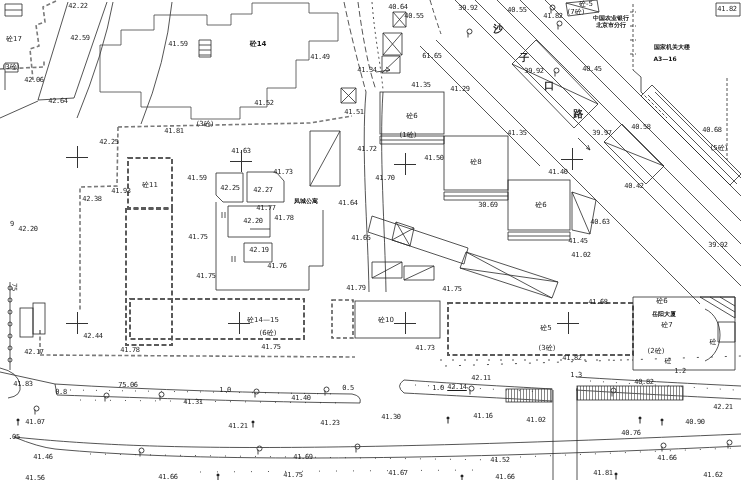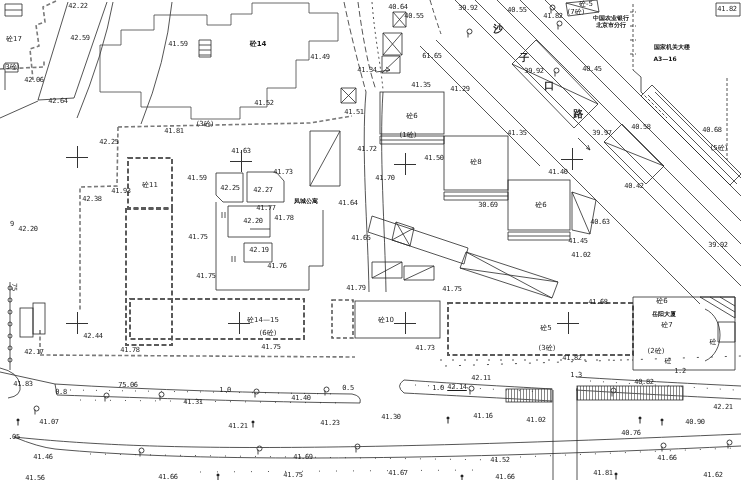--- a/index.html
+++ b/index.html
@@ -292,21 +292,21 @@
       <div class="lbl d" style="left: 61px; top: 392px;">0.8</div>
       <div class="lbl d" style="left: 225px; top: 390px;">1.0</div>
       <div class="lbl e" style="left: 193px; top: 402px;">41.31</div>
       <div class="lbl d" style="left: 348px; top: 388px;">0.5</div>
       <div class="lbl d" style="left: 438px; top: 388px;">1.0</div>
       <div class="lbl e" style="left: 457px; top: 387px; text-decoration: underline;">42.14</div>
       <div class="lbl e" style="left: 481px; top: 378px;">42.11</div>
       <div class="lbl e" style="left: 301px; top: 398px;">41.40</div>
       <div class="lbl e" style="left: 391px; top: 417px;">41.30</div>
       <div class="lbl e" style="left: 483px; top: 416px;">41.16</div>
-      <div class="lbl e" style="left: 49px; top: 422px;">41.07</div>
+      <div class="lbl e" style="left: 35px; top: 422px;">41.07</div>
       <div class="lbl e" style="left: 238px; top: 426px;">41.21</div>
       <div class="lbl e" style="left: 330px; top: 423px;">41.23</div>
       <div class="lbl e" style="left: 14px; top: 437px;">.05</div>
       <div class="lbl e" style="left: 43px; top: 457px;">41.46</div>
       <div class="lbl e" style="left: 303px; top: 457px;">41.69</div>
       <div class="lbl e" style="left: 536px; top: 420px;">41.02</div>
       <div class="lbl e" style="left: 631px; top: 433px;">40.76</div>
       <div class="lbl e" style="left: 695px; top: 422px;">40.90</div>
       <div class="lbl e" style="left: 500px; top: 460px;">41.52</div>
       <div class="lbl e" style="left: 667px; top: 458px;">41.66</div>

